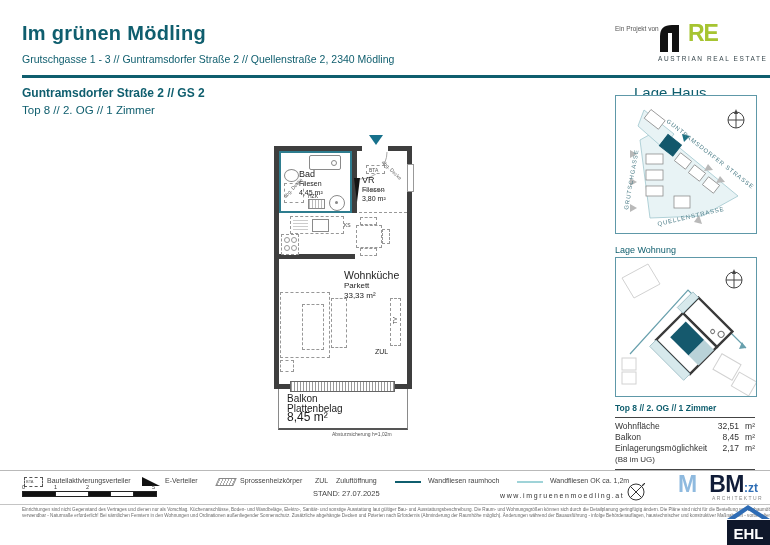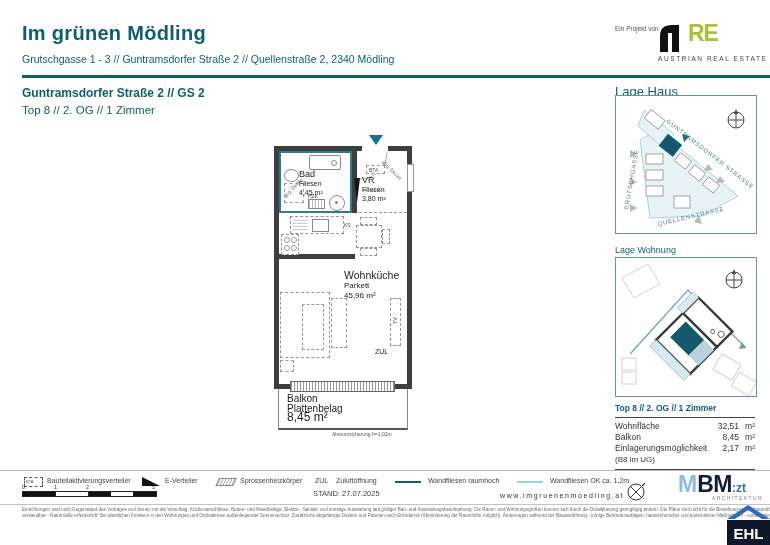--- a/index.html
+++ b/index.html
@@ -101,21 +101,21 @@
   </div>
 
   <div class="a dash" style="left:86px;top:91px;width:24px;height:21px;"></div>
   <div class="a dash" style="left:90px;top:83px;width:15px;height:6px;"></div>
   <div class="a dash" style="left:90px;top:114px;width:15px;height:6px;"></div>
   <div class="a dash" style="left:112px;top:95px;width:6px;height:13px;"></div>
 
   <div class="a plan-txt" style="left:74px;top:136px;line-height:10.5px;">
     <div style="font-size:10.5px;">Wohnküche</div>
     <div style="font-size:8px;">Parkett</div>
-    <div style="font-size:8px;">45,96 m²</div>
+    <div style="font-size:8px;">33,33 m²</div>
   </div>
 
   <div class="a dash" style="left:10px;top:158px;width:48px;height:64px;"></div>
   <div class="a dash" style="left:32px;top:170px;width:20px;height:44px;"></div>
   <div class="a dash" style="left:61px;top:164px;width:14px;height:48px;"></div>
   <div class="a dash" style="left:10px;top:226px;width:12px;height:10px;"></div>
 
   <div class="a dash" style="left:120px;top:164px;width:9px;height:46px;"></div>
   <div class="a rot" style="left:122px;top:190px;font-size:5.5px;color:#444;transform:rotate(-90deg);transform-origin:0 0;">TV</div>
 
@@ -126,21 +126,21 @@
   <div class="a" style="left:8px;top:255px;width:130px;height:41px;border:1.5px solid #8a8a8a;border-top:none;border-bottom:2.5px solid #555;box-sizing:border-box;">
     <div class="a plan-txt" style="left:8px;top:5px;line-height:9.5px;">
       <div style="font-size:10px;">Balkon</div>
       <div style="font-size:10px;">Plattenbelag</div>
       <div style="font-size:12px;">8,45 m²</div>
     </div>
   </div>
   <div class="a" style="left:62px;top:297px;font-size:5px;color:#555;white-space:nowrap;">Absturzsicherung h=1,02m</div>
 </div>
 
-<div class="a teal" style="left:615px;top:84px;font-size:13px;">Lage Haus</div>
+<div class="a teal" style="left:634px;top:84px;font-size:15px;">Lage Haus</div>
 <div class="a" style="left:615px;top:95px;width:140px;height:137px;border:1px solid #5e98a8;background:#fff;">
   <svg width="140" height="137">
     <path d="M24,44 L42,34 L122,100 L86,120 L34,122 Z" fill="#e8f3f5" stroke="#9fc6ce" stroke-width="0.8"></path>
     <path d="M28,14 L58,38 L47,52 L22,30 Z" fill="#e8f3f5" stroke="#9fc6ce" stroke-width="0.8"></path>
     <g fill="#fff" stroke="#8e8e8e" stroke-width="0.8">
       <rect x="30" y="18" width="18" height="11" transform="rotate(38 39 23)"></rect>
       <rect x="30" y="58" width="17" height="10"></rect>
       <rect x="30" y="74" width="17" height="10"></rect>
       <rect x="30" y="90" width="17" height="10"></rect>
       <rect x="60" y="60" width="14" height="10" transform="rotate(38 67 65)"></rect>
@@ -265,21 +265,21 @@
 
 <svg class="a" style="left:626px;top:481px;" width="22" height="22">
   <circle cx="10" cy="11" r="8" fill="none" stroke="#333"></circle>
   <line x1="4.3" y1="5.3" x2="15.7" y2="16.7" stroke="#333"></line>
   <line x1="15.7" y1="5.3" x2="4.3" y2="16.7" stroke="#333"></line>
   <line x1="15.7" y1="5.3" x2="19" y2="2" stroke="#333"></line>
   <polygon points="19,2 16.2,3.2 17.8,4.8" fill="#333"></polygon>
 </svg>
 
 <div class="a" style="left:678px;top:471px;width:85px;height:32px;">
-  <span style="font-size:23px;font-weight:800;color:#8fbadf;">M</span><span style="font-size:23px;font-weight:800;color:#101c38;letter-spacing:-0.5px;">BM</span><span style="font-size:12px;font-weight:700;color:#2f6eb5;">:zt</span>
+  <span style="font-size:23px;font-weight:800;color:#8fbadf;">M</span><span style="font-size:23px;font-weight:800;color:#101c38;letter-spacing:-0.5px;padding-left:12px;">BM</span><span style="font-size:12px;font-weight:700;color:#2f6eb5;">:zt</span>
   <div style="font-size:5px;letter-spacing:1.4px;color:#888;text-align:right;margin-top:-3px;">ARCHITEKTUR</div>
 </div>
 
 <div class="a" style="left:0;top:504px;width:770px;height:1px;background:#c4c4c4;"></div>
 
 <div class="a" style="left:22px;top:507px;width:700px;overflow:visible;">
   <div style="width:960px;transform:scale(0.73);transform-origin:0 0;font-size:6.3px;color:#6b6b6b;line-height:8px;">
     <div style="white-space:nowrap;">Einrichtungen sind nicht Gegenstand des Vertrages und dienen nur als Vorschlag. Küchenanschlüsse, Boden- und Wandbeläge, Elektro-, Sanitär- und sonstige Ausstattung laut gültiger Bau- und Ausstattungsbeschreibung. Die Raum- und Wohnungsgrößen können sich durch die Detailplanung geringfügig ändern. Die Pläne sind nicht für die Bestellung von Einbaumöbeln</div>
     <div style="white-space:nowrap;">verwendbar - Naturmaße erforderlich! Bei sämtlichen Fenstern in den Wohnungen und Ordinationen außenliegender Sonnenschutz. Zusätzliche abgehängte Decken und Poterien nach Erfordernis (Abminderung der Raumhöhe möglich). Änderungen während der Bauausführung - infolge Behördenauflagen, haustechnischer und konstruktiver Maßnahmen - vorbehalten.</div>
   </div>

